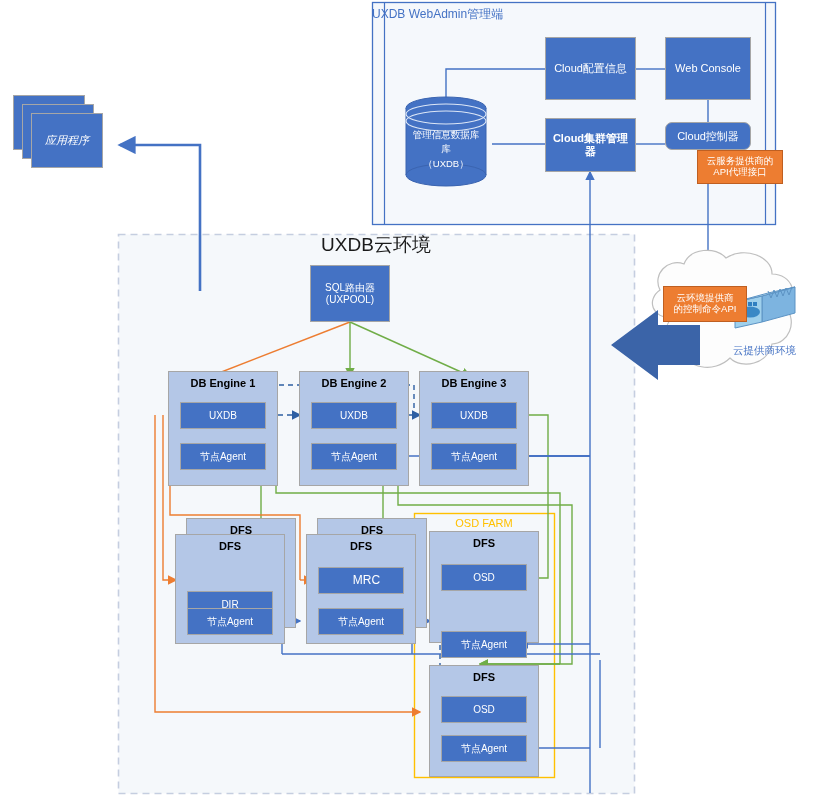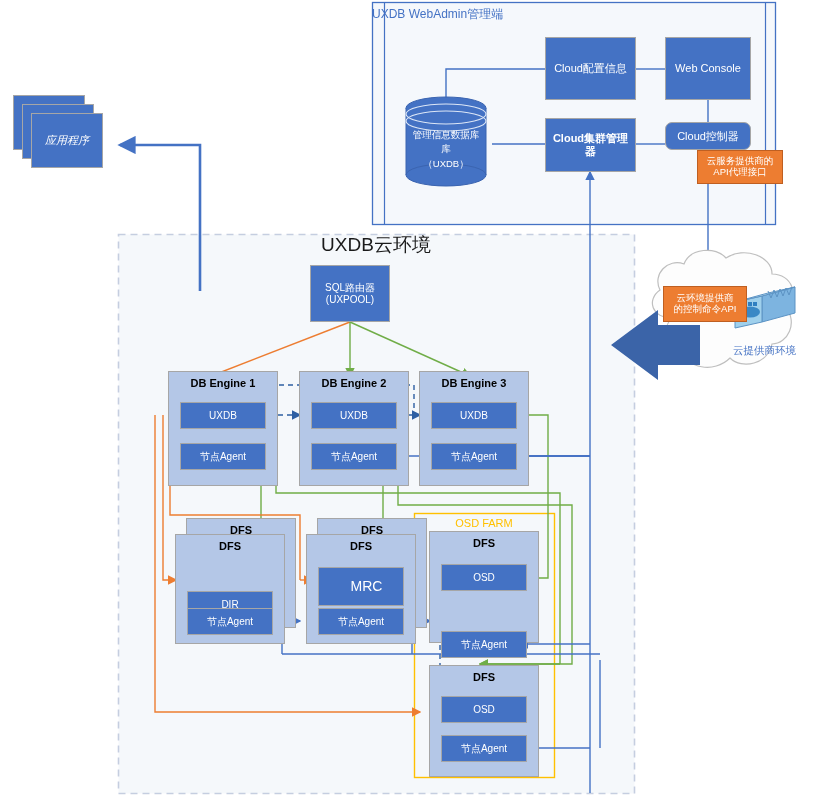--- a/index.html
+++ b/index.html
@@ -200,21 +200,21 @@
   <div class="node blue" style="left:187px;top:608px;width:86px;height:27px;font-size:10px;">
     <span class="lbl">节点Agent</span>
   </div>
 
   <div class="node lightblue" style="left:317px;top:518px;width:110px;height:110px;display:block;">
     <div class="hdr lbl" style="top:5px;font-size:11px;">DFS</div>
   </div>
   <div class="node lightblue" style="left:306px;top:534px;width:110px;height:110px;display:block;">
     <div class="hdr lbl" style="top:5px;font-size:11px;">DFS</div>
   </div>
-  <div class="node blue" style="left:318px;top:567px;width:86px;height:39px;font-size:14px;padding-left:11px;">
+  <div class="node blue" style="left:318px;top:567px;width:86px;height:27px;font-size:12px;padding-left:11px;">
     <span class="lbl">MRC</span>
   </div>
   <div class="node blue" style="left:318px;top:608px;width:86px;height:27px;font-size:10px;">
     <span class="lbl">节点Agent</span>
   </div>
 
   <div class="farm-lbl lbl" style="left:414px;top:517px;width:140px;text-align:center;font-size:11px;">OSD FARM</div>
 
   <div class="node lightblue" style="left:429px;top:531px;width:110px;height:112px;display:block;">
     <div class="hdr lbl" style="top:5px;font-size:11px;">DFS</div>

